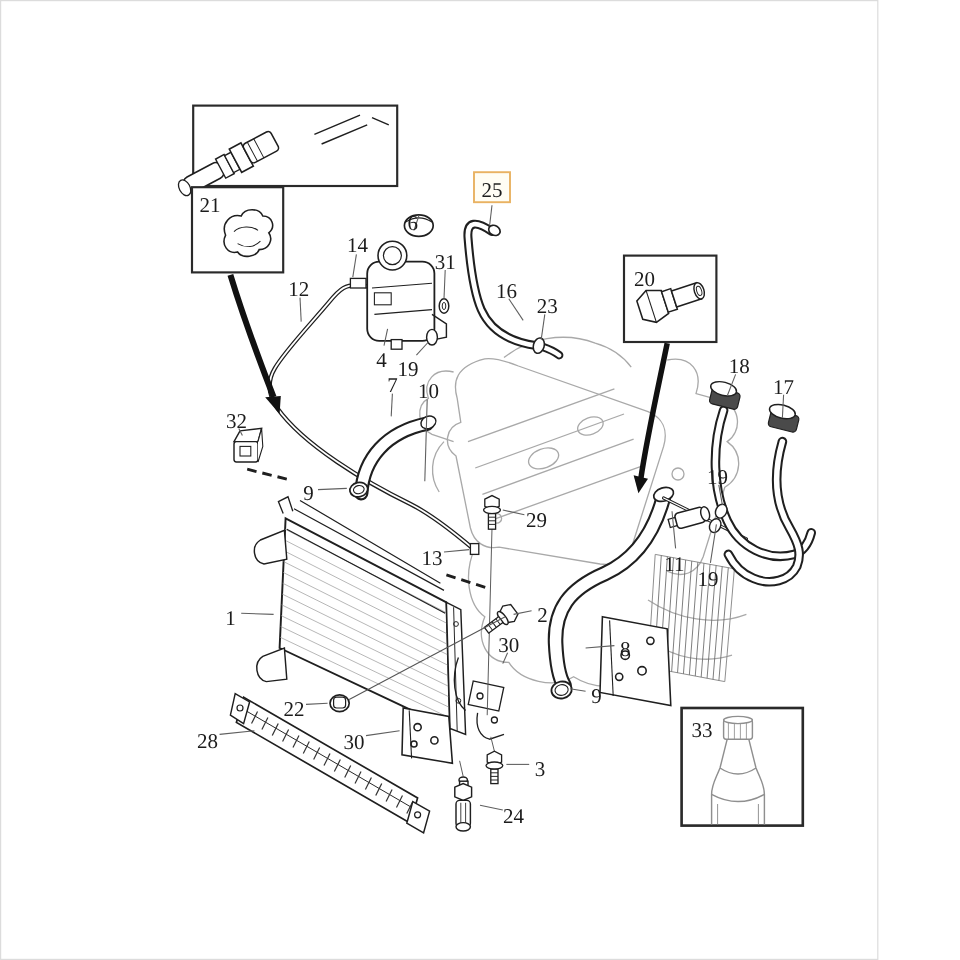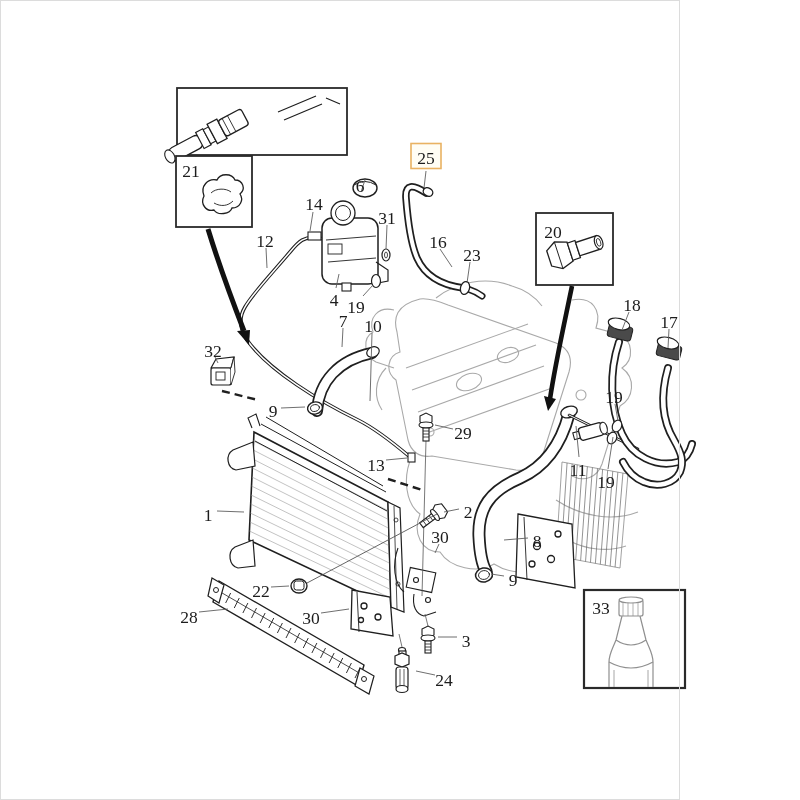--- a/index.html
+++ b/index.html
@@ -1,17 +1,17 @@
 <!DOCTYPE html>
 <html><head>
 <meta charset="utf-8">
 <style>
   html,body{margin:0;padding:0;background:#fff;}
-  .stage{width:664px;height:800px;position:relative;background:#ffffff;
-         font-family:"Liberation Serif", serif;padding-left:16px;}
+  .stage{width:732px;height:800px;position:relative;background:#ffffff;
+         font-family:"Liberation Serif", serif;}
   .frame{position:absolute;inset:0;border:1px solid #dcdcdc;box-sizing:border-box;pointer-events:none;}
   svg{display:block;}
   svg text{font-family:"Liberation Serif", serif;font-size:17.5px;}
 </style>
 </head>
 <body>
 
 <div class="stage">
   <svg width="800" height="800" viewBox="0 0 800 800">
 

